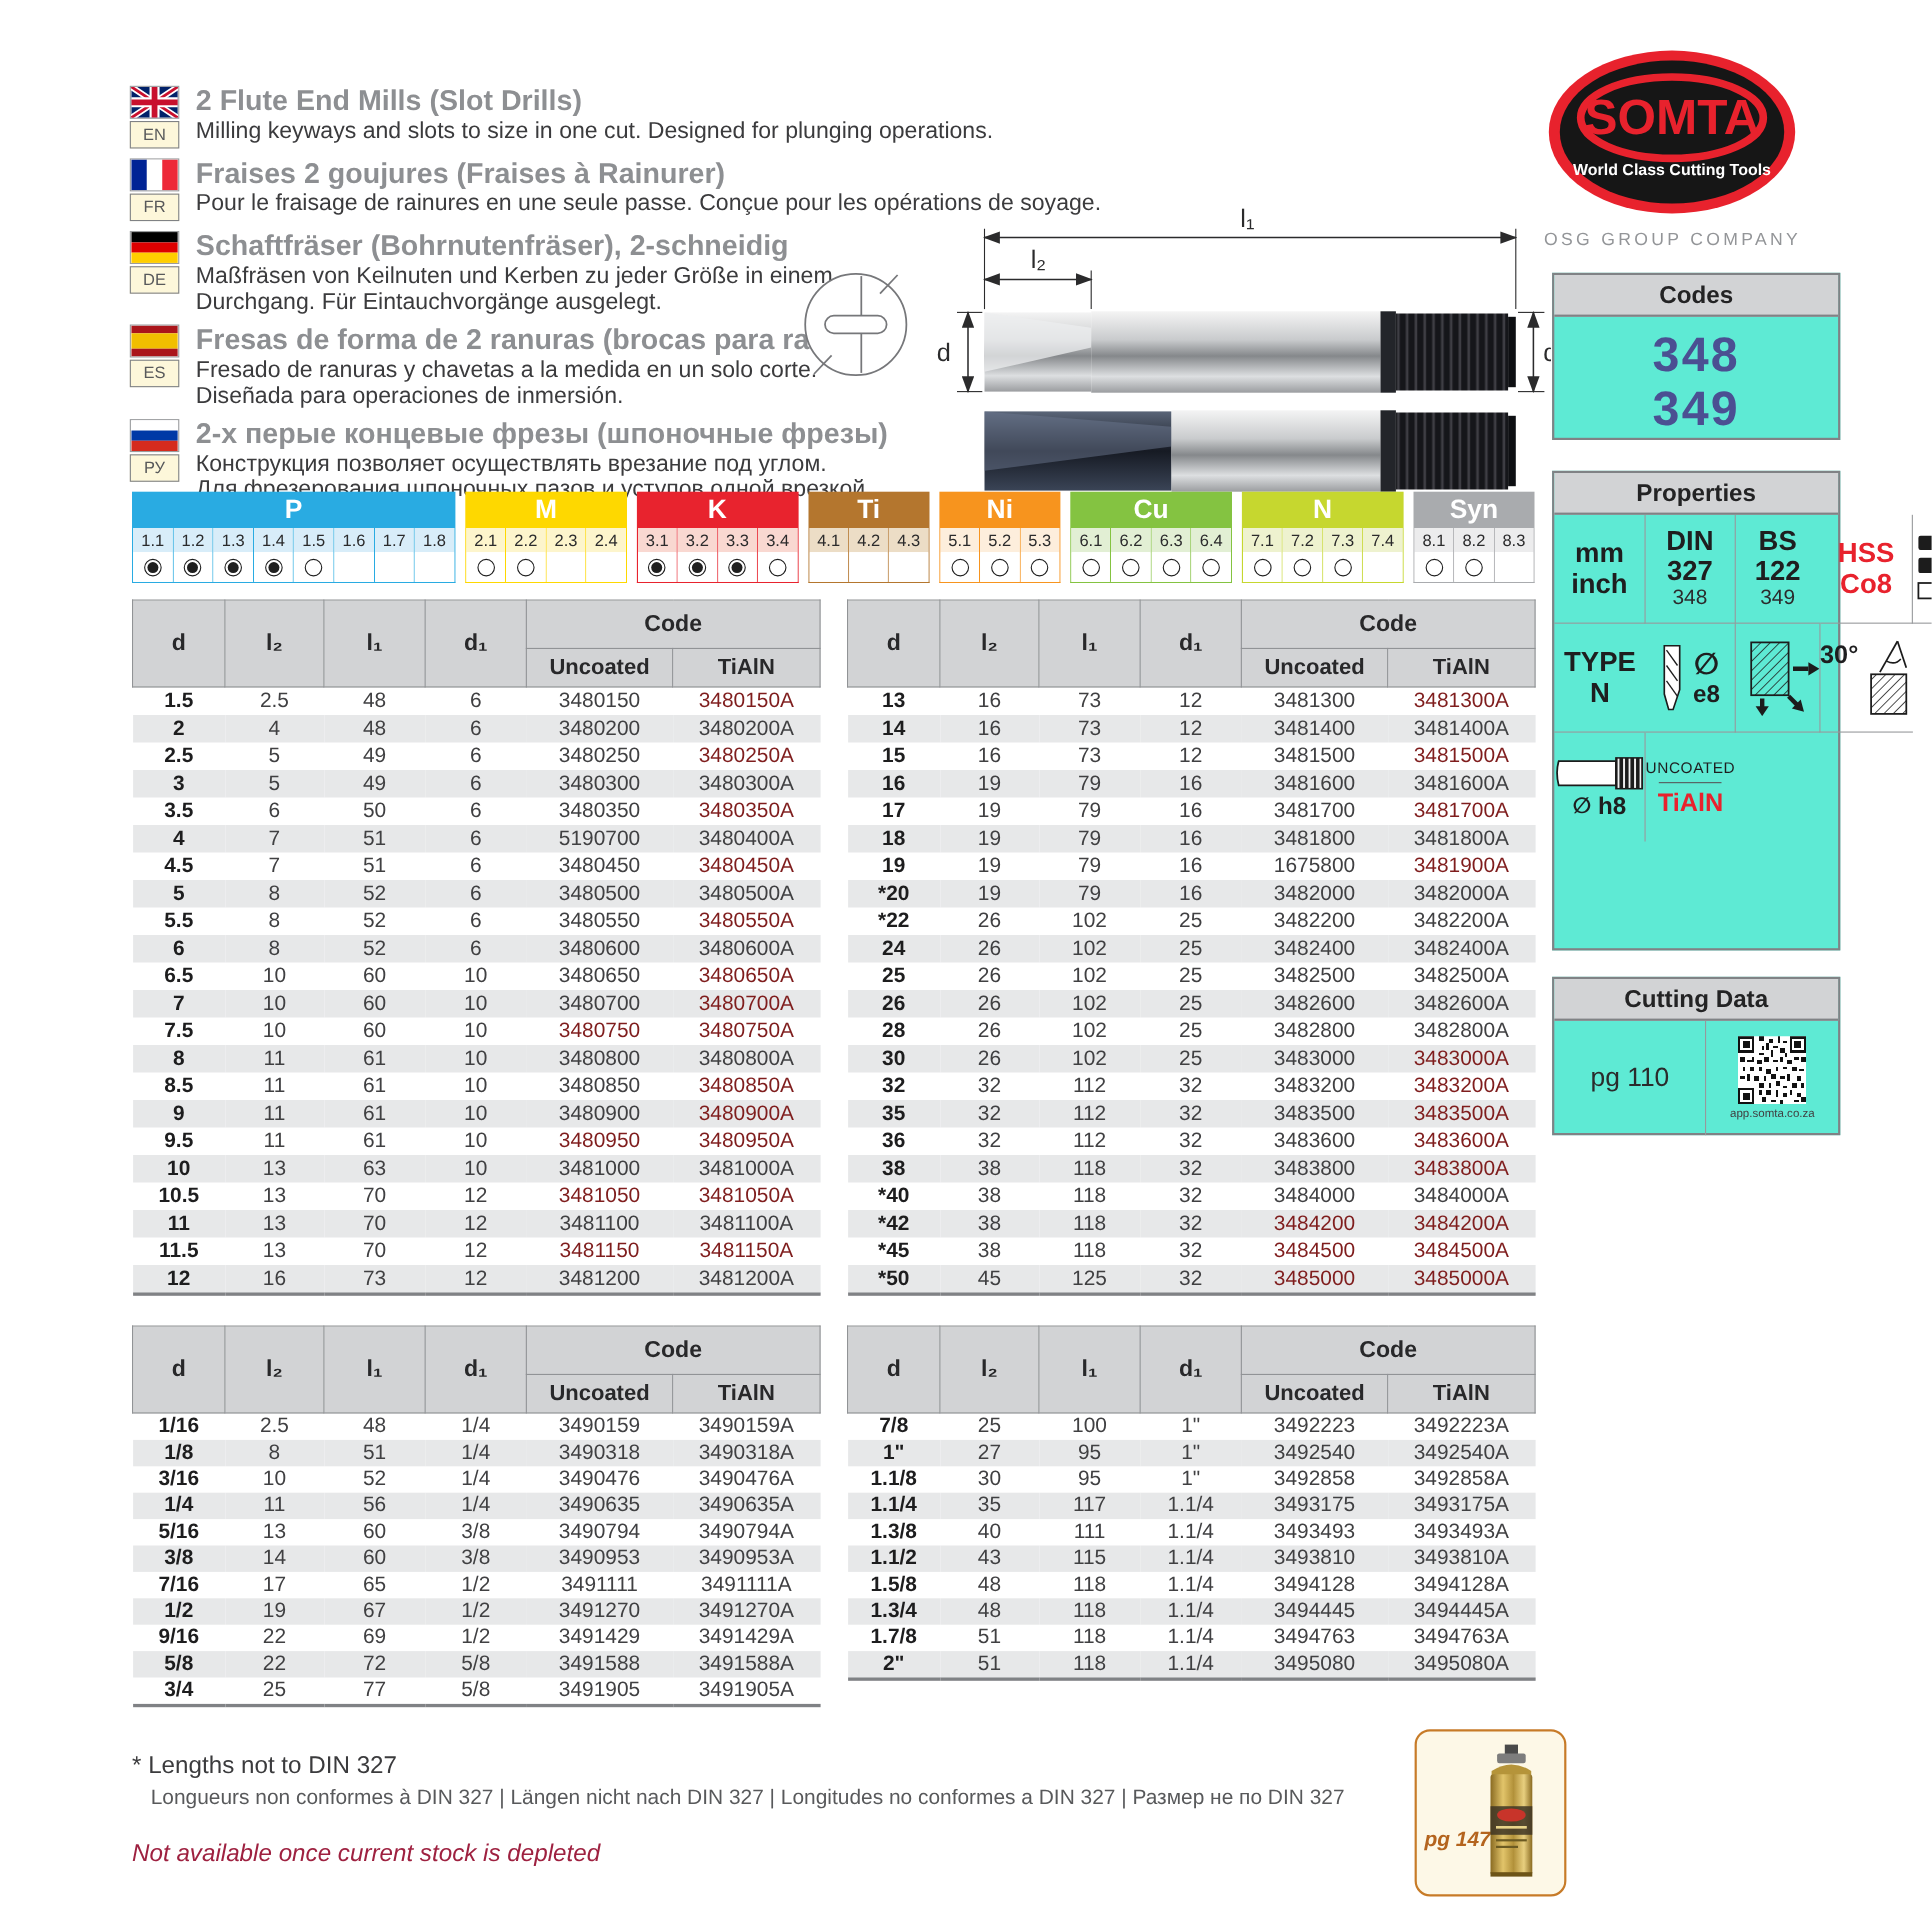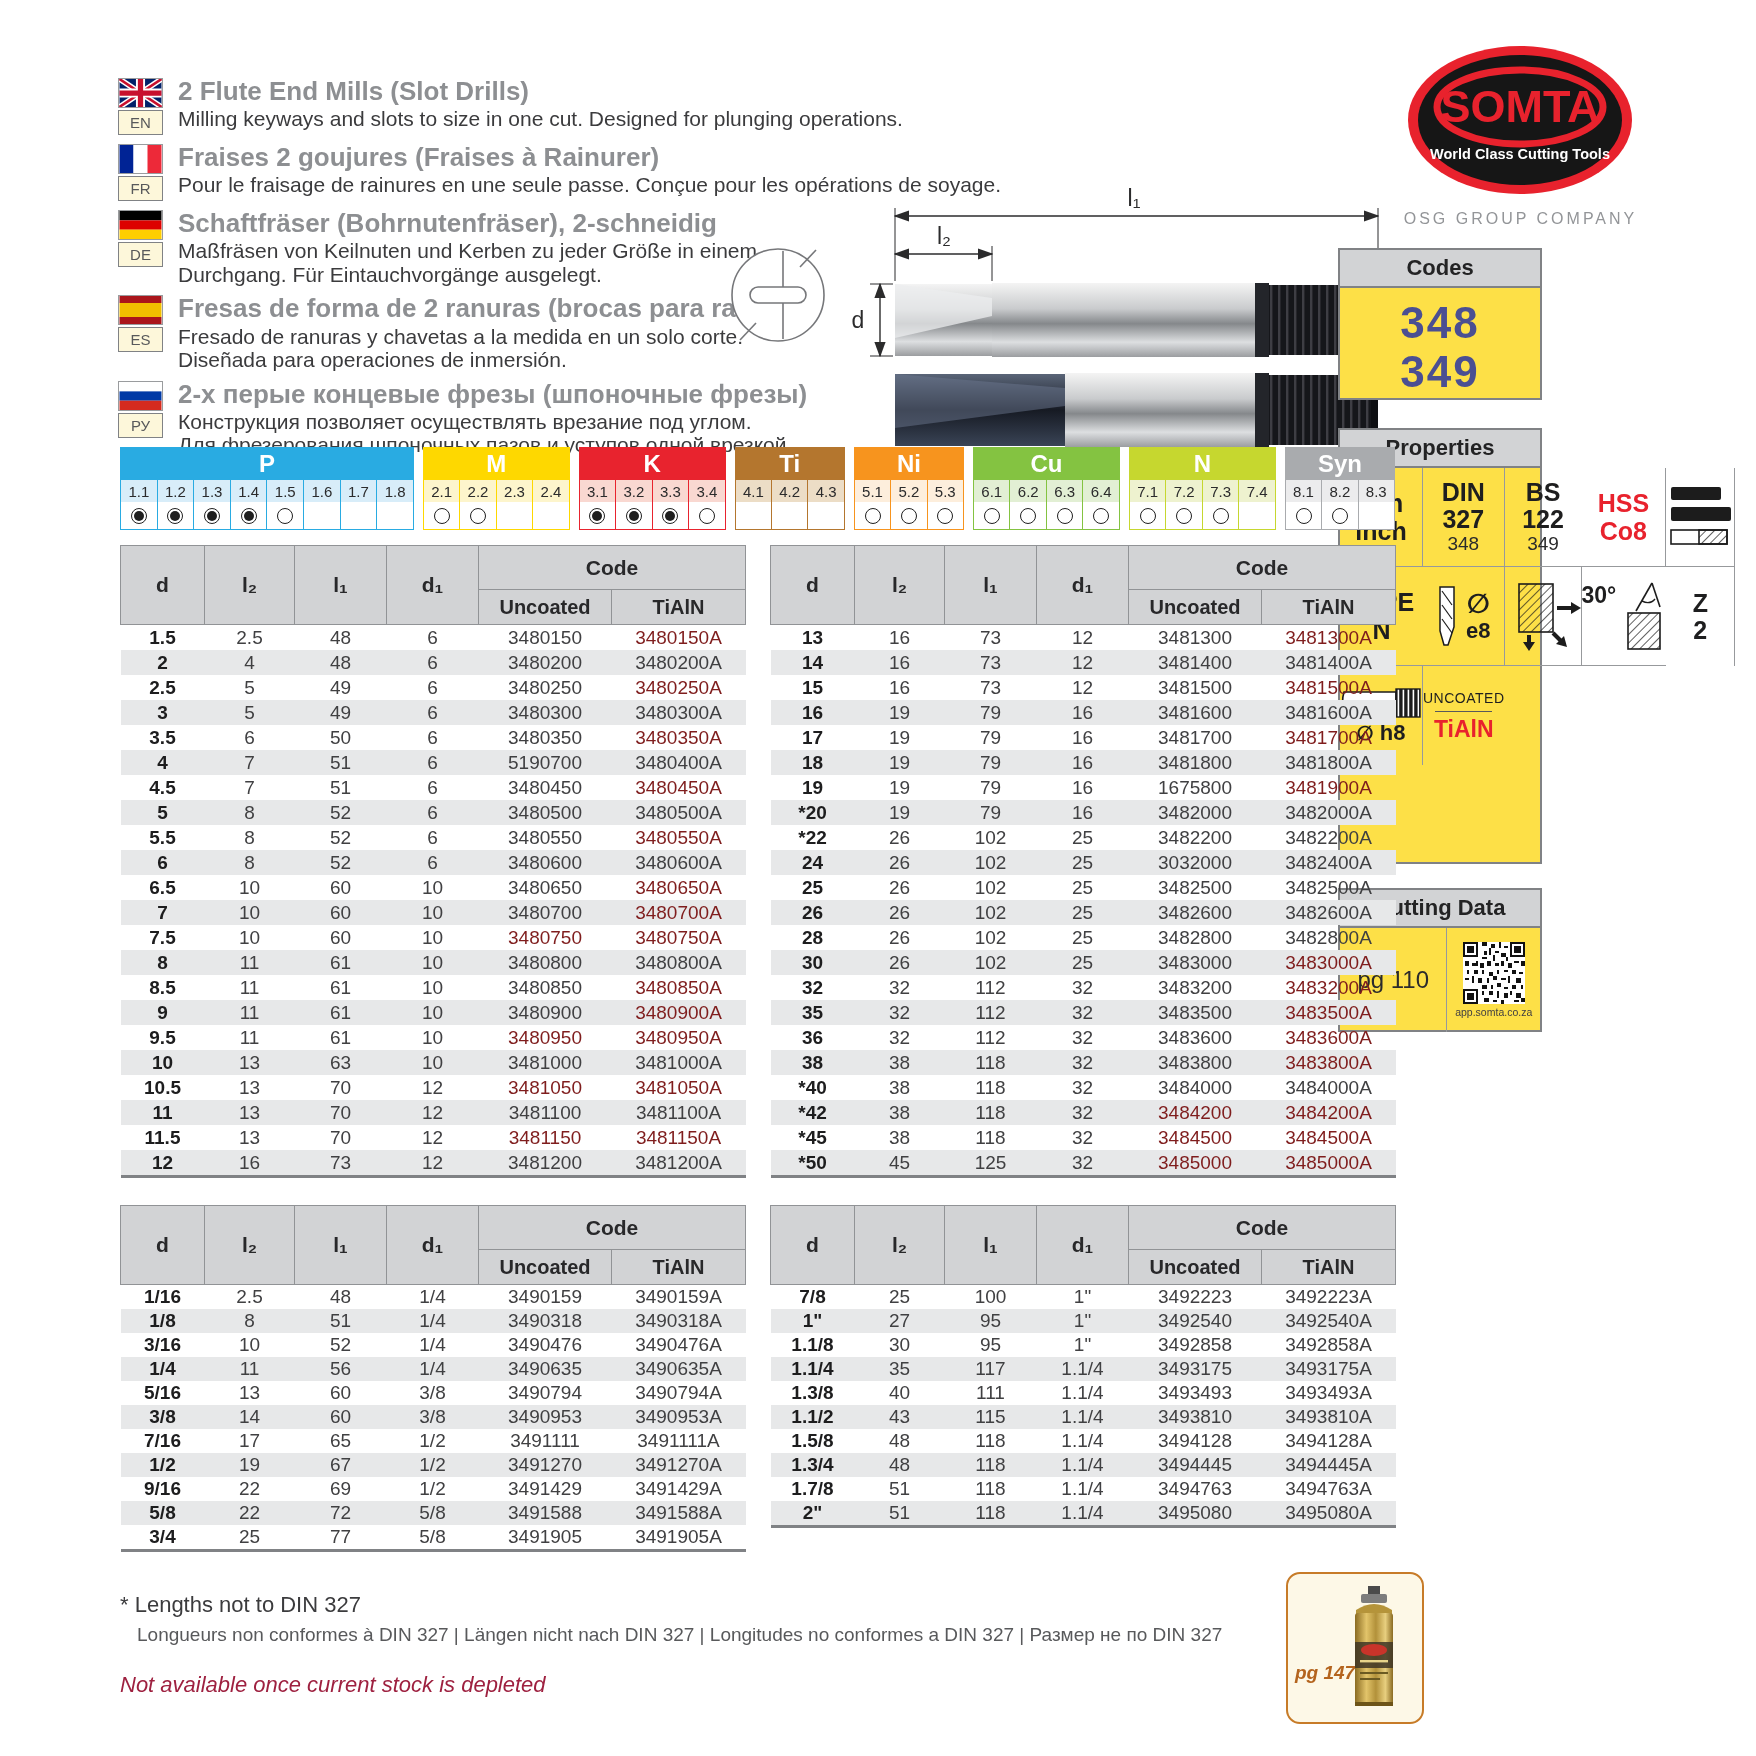--- a/index.html
+++ b/index.html
@@ -15,21 +15,21 @@
   .flag svg{display:block;width:100%;height:100%}
   .lang-code{width:45px;height:25px;margin-top:2px;background:#fdf7da;border:1px solid #808285;
              box-sizing:border-box;display:flex;align-items:center;justify-content:center;
              font-size:15px;color:#58595b}
   .lang-title{font-size:26px;font-weight:bold;color:#8d8f92;line-height:1.05;margin-bottom:2px}
   .lang-desc{font-size:21px;color:#3b3b3d;line-height:1.12}
 
   
   .osg{position:absolute;left:1398px;top:210px;width:245px;text-align:center;
        font-size:16px;letter-spacing:3px;color:#939598}
-  .box{position:absolute;left:1338px;width:204px;border:2px solid #808285;background:#fde047;box-sizing:border-box}
+  .box{position:absolute;left:1411px;width:262px;border:2px solid #808285;background:#5eead4;box-sizing:border-box}
   .box-head{height:36px;background:#d2d3d5;border-bottom:2px solid #808285;display:flex;
             align-items:center;justify-content:center;font-weight:bold;font-size:22px;color:#232324}
   .codes-vals{padding-top:10px;text-align:center}
   .codes-vals div{font-size:44px;font-weight:bold;color:#4b4f92;line-height:1.12;letter-spacing:2px}
 
   .props-grid{display:grid;grid-template-columns:1fr 1fr 1fr 1fr 1fr;grid-auto-rows:99px}
   .pcell{border-right:1px solid #97999c;border-bottom:1px solid #97999c;display:flex;
          flex-direction:column;align-items:center;justify-content:center;gap:1px;text-align:center}
   .pcell:nth-child(3n){border-right:none}
   .pcell:nth-child(n+10){border-bottom:none}
@@ -905,21 +905,21 @@
         <td>102</td>
         <td>25</td>
         <td>3482200</td>
         <td>3482200A</td>
       </tr>
       <tr class="alt">
         <td class="d-col">24</td>
         <td>26</td>
         <td>102</td>
         <td>25</td>
-        <td>3032000</td>
+        <td>3482400</td>
         <td>3482400A</td>
       </tr>
       <tr>
         <td class="d-col">25</td>
         <td>26</td>
         <td>102</td>
         <td>25</td>
         <td>3482500</td>
         <td>3482500A</td>
       </tr>

